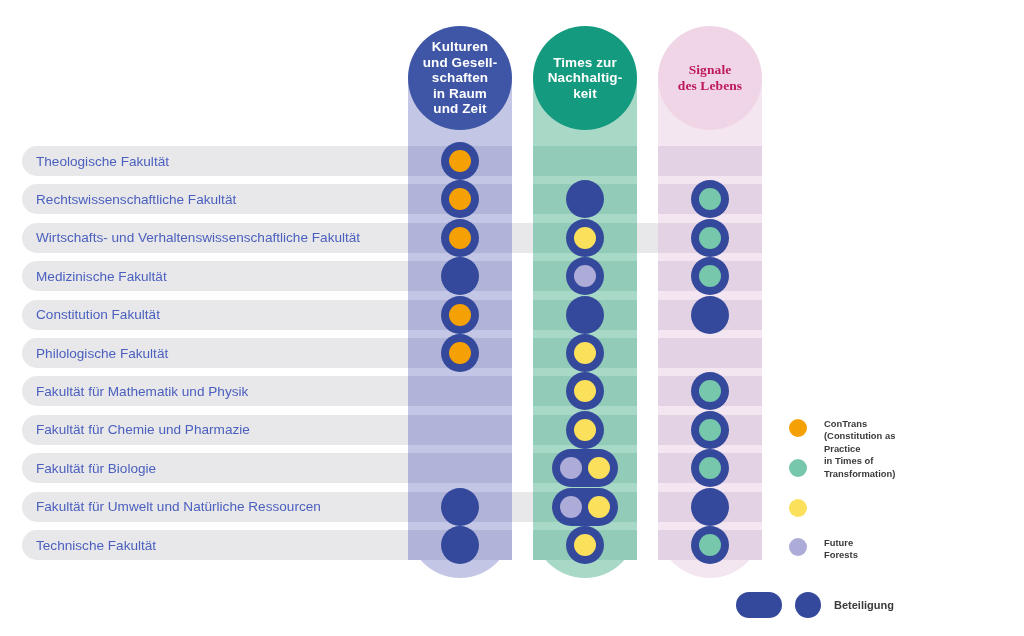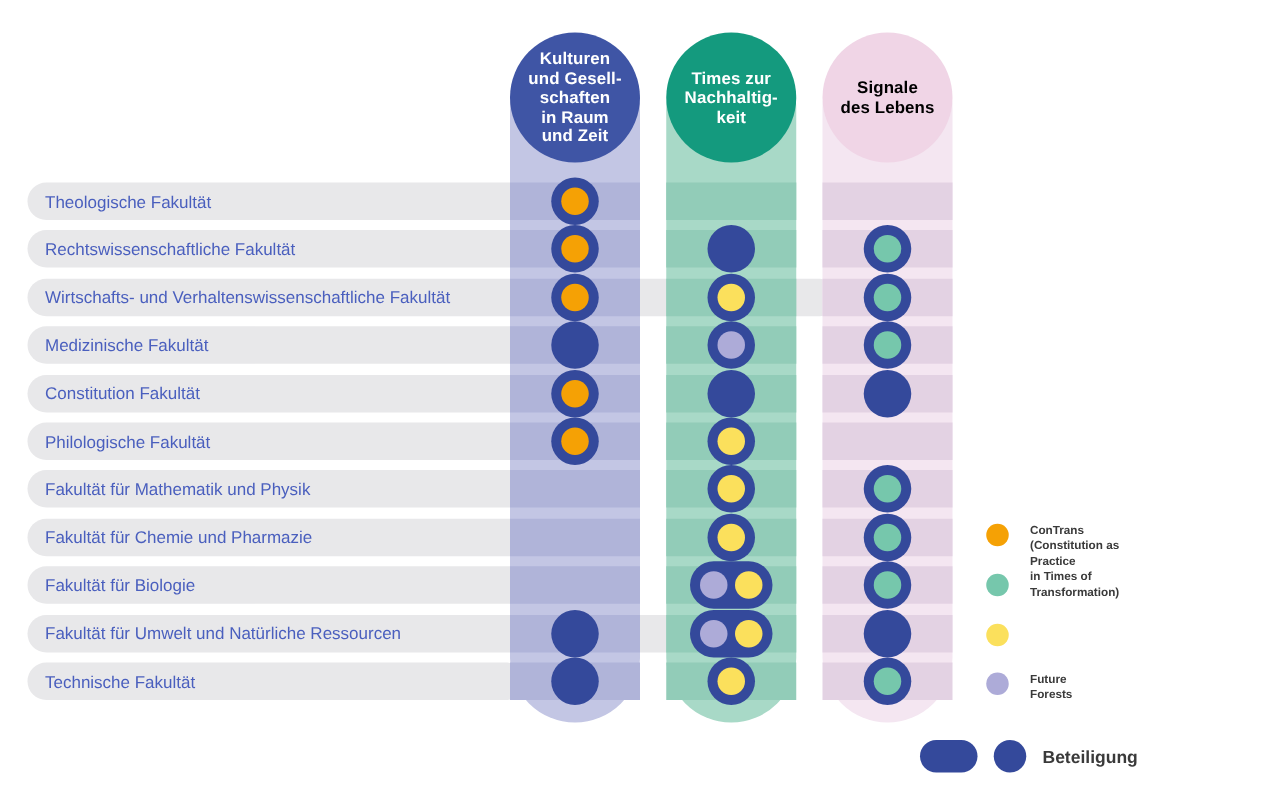--- a/index.html
+++ b/index.html
@@ -94,21 +94,21 @@
     color:#3a3a3a;
     line-height:1.32;
     white-space:pre-line;
   }
   .bet-row{
     position:absolute;
     display:flex;align-items:center;
   }
   .bet-pill{width:46px;height:26px;border-radius:13px;background:#34499b;}
   .bet-dot{width:26px;height:26px;border-radius:50%;background:#34499b;margin-left:13px;}
-  .bet-label{margin-left:13px;font-size:14px;font-weight:bold;color:#3a3a3a;}
+  .bet-label{margin-left:13px;font-size:11px;font-weight:bold;color:#3a3a3a;}
 </style>
 </head>
 <body>
 
 <div id="stage">
 
   <div id="rowlabels">
       <div class="rowlabel" style="top: 146px; width: 420px;">
         <span>Theologische Fakultät</span>
       </div>
@@ -189,21 +189,21 @@
 und Gesell-
 schaften
 in Raum
 und Zeit</span>
       </div>
       <div class="lane-head" style="left: 533px; top: 26px; background: rgb(20, 154, 126); color: rgb(255, 255, 255);">
         <span style="white-space: pre-line;">Times zur
 Nachhaltig-
 keit</span>
       </div>
-      <div class="lane-head" style="left: 658px; top: 26px; background: rgb(240, 213, 230); color: #000000;">
+      <div class="lane-head" style="left: 658px; top: 26px; background: rgb(240, 213, 230); color: #be185d; font-family: Liberation Serif, serif;">
         <span style="white-space: pre-line;">Signale
 des Lebens</span>
       </div>
     </div>
 
   <div id="markers">
       <div class="marker solo" style="left: 441px; top: 142px;">
         <div class="inner" style="background: rgb(245, 161, 5);"></div>
       </div>
       <div class="marker solo" style="left: 441px; top: 180.4px;">

